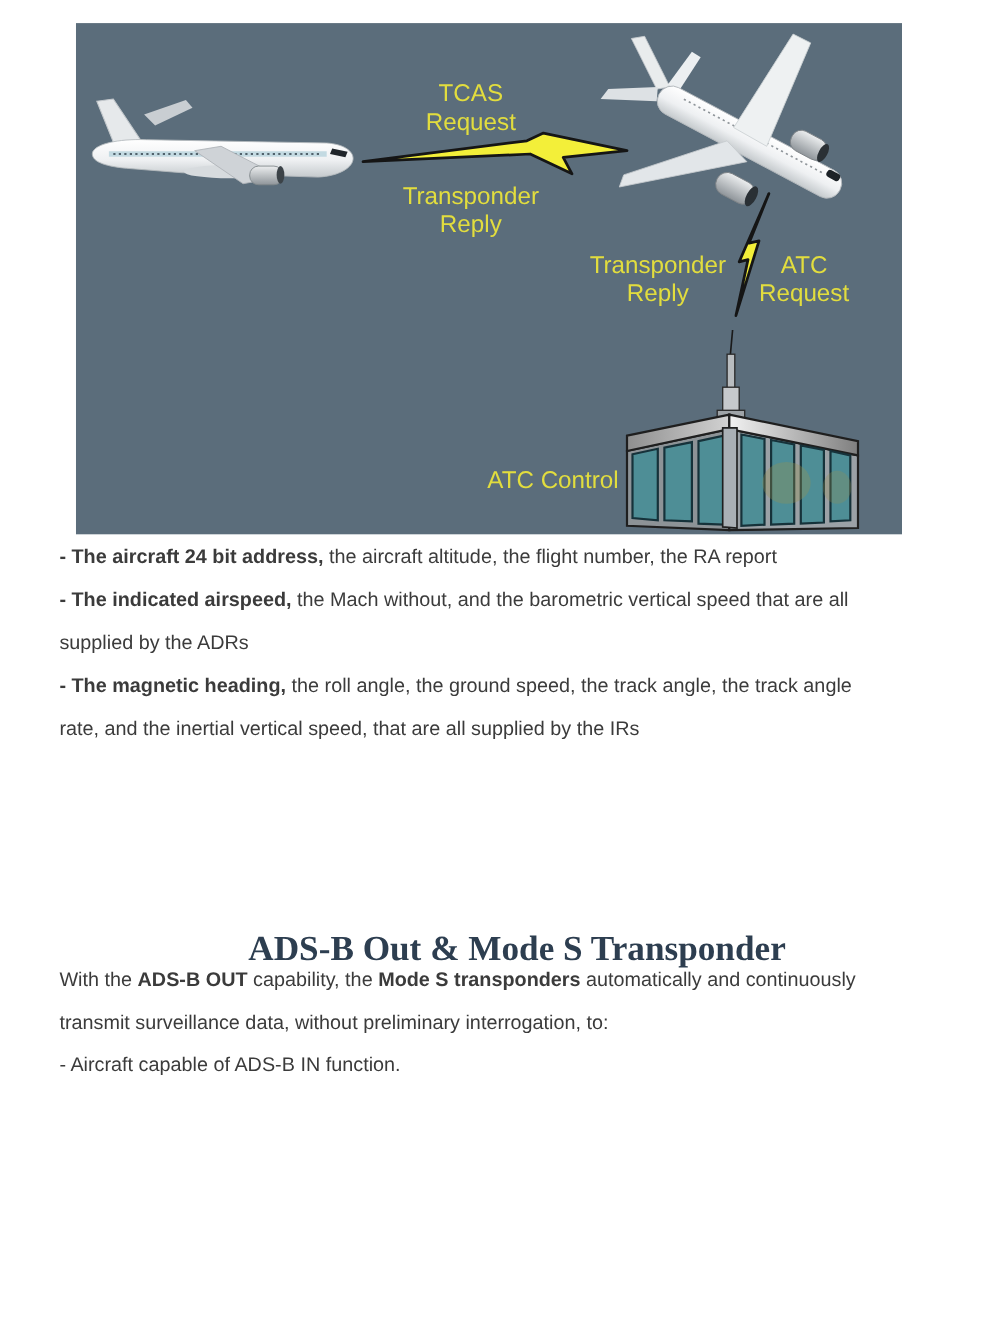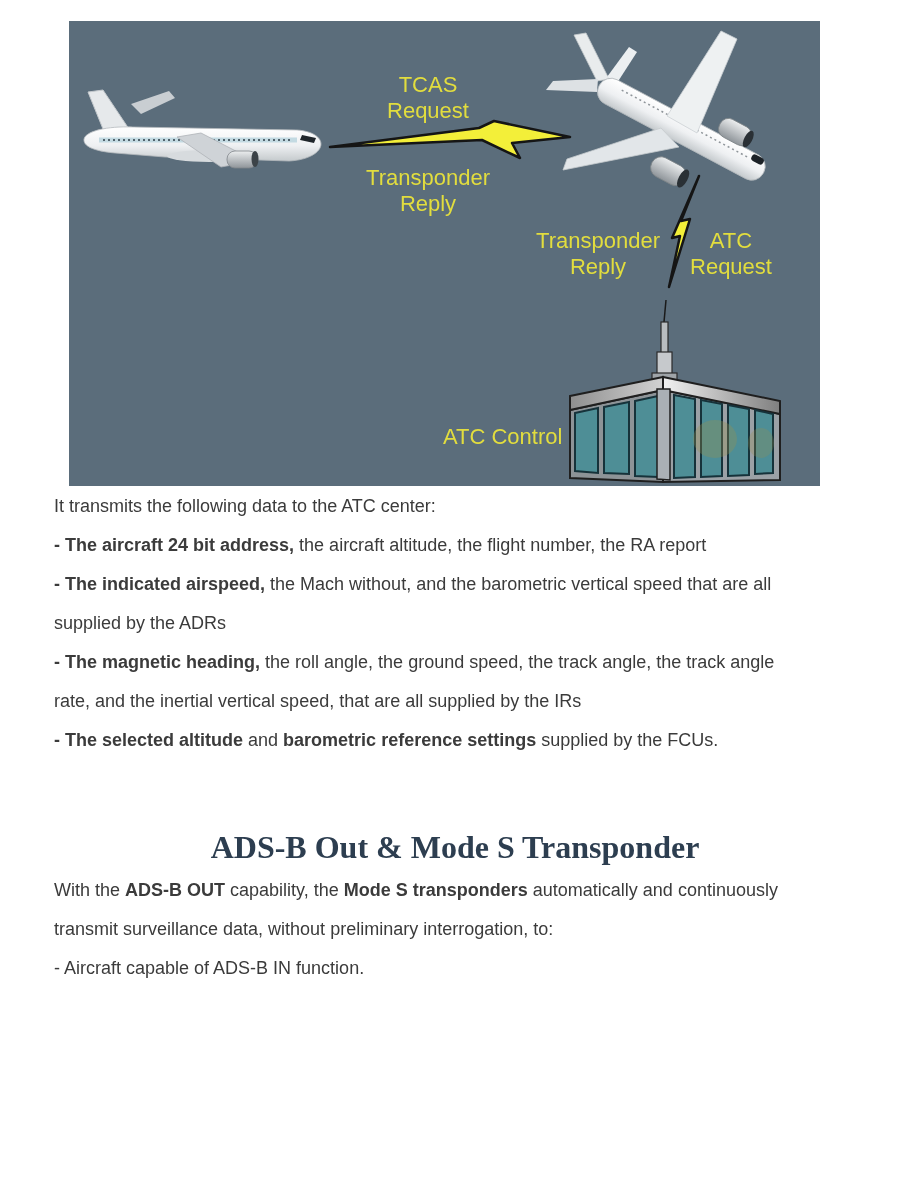--- a/index.html
+++ b/index.html
@@ -14,21 +14,21 @@
   }
   .bolt{fill:var(--bolt_fill,#f3ef39);stroke:var(--bolt_outline,#151515);stroke-width:2.5;stroke-linejoin:round;}
   .teal{fill:var(--window_teal,#4e8e96);stroke:#16323a;stroke-width:2;}
   .para{
     position:absolute;left:54px;width:812px;
     color:var(--body_text,#3b3b3b);font-size:18px;
   }
   .text-line{height:39px;line-height:39px;white-space:pre;}
   .text-line .bold{font-weight:700;}
   .heading{
-    position:absolute;left:54px;top:824px;width:800px;margin:1px;
+    position:absolute;left:54px;top:824px;width:800px;margin:16px;
     text-align:center;font-family:"Liberation Serif","DejaVu Serif",serif;
     font-size:32px;font-weight:700;line-height:44px;color:var(--heading,#2d3e50);
   }
 </style>
 </head>
 <body>
 
 <div class="page">
 
   <svg class="diagram" width="773" height="465" viewBox="0 0 773 465">
@@ -128,27 +128,25 @@
     <text class="dlabel" x="529" y="227" text-anchor="middle">Transponder</text>
     <text class="dlabel" x="529" y="253" text-anchor="middle">Reply</text>
 
     <text class="dlabel" x="662" y="227" text-anchor="middle">ATC</text>
     <text class="dlabel" x="662" y="253" text-anchor="middle">Request</text>
 
     <text class="dlabel" x="374" y="423">ATC Control</text>
   </svg>
 
   <div class="para" style="top:487px">
-      <div class="text-line"><span>It transmits the following data to the ATC center:</span></div>
       <div class="text-line"><span class="bold">- The aircraft 24 bit address,</span><span> the aircraft altitude, the flight number, the RA report</span></div>
       <div class="text-line"><span class="bold">- The indicated airspeed,</span><span> the Mach without, and the barometric vertical speed that are all</span></div>
       <div class="text-line"><span>supplied by the ADRs</span></div>
       <div class="text-line"><span class="bold">- The magnetic heading,</span><span> the roll angle, the ground speed, the track angle, the track angle</span></div>
       <div class="text-line"><span>rate, and the inertial vertical speed, that are all supplied by the IRs</span></div>
-      <div class="text-line"><span class="bold">- The selected altitude</span><span> and </span><span class="bold">barometric reference settings</span><span> supplied by the FCUs.</span></div>
     </div>
 
   <h1 class="heading">ADS-B Out &amp; Mode S Transponder</h1>
 
   <div class="para" style="top:871px">
       <div class="text-line"><span>With the </span><span class="bold">ADS-B OUT</span><span> capability, the </span><span class="bold">Mode S transponders</span><span> automatically and continuously</span></div>
       <div class="text-line"><span>transmit surveillance data, without preliminary interrogation, to:</span></div>
       <div class="text-line"><span>- Aircraft capable of ADS-B IN function.</span></div>
     </div>
 

